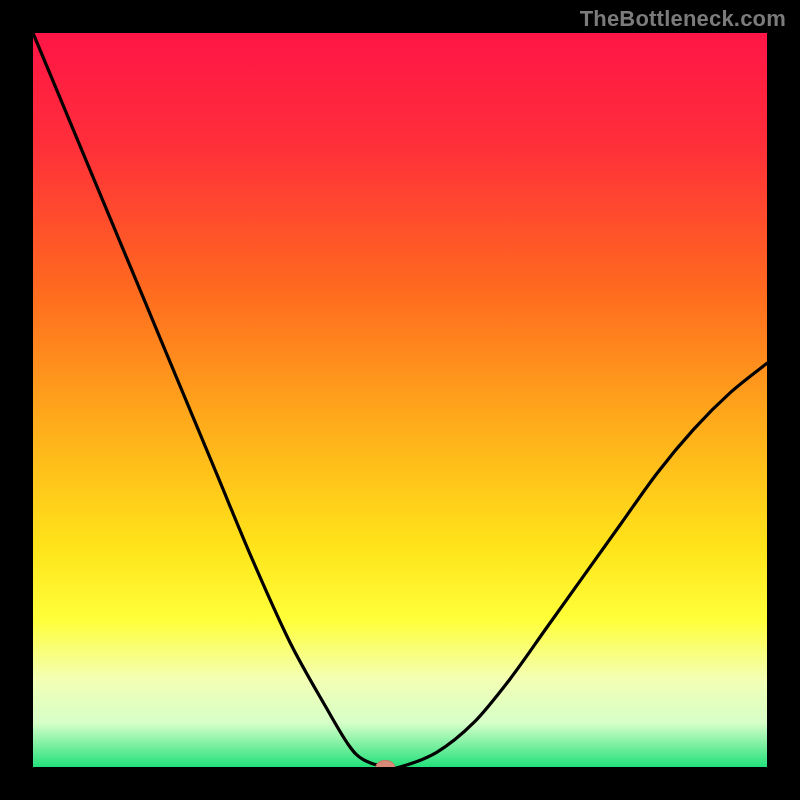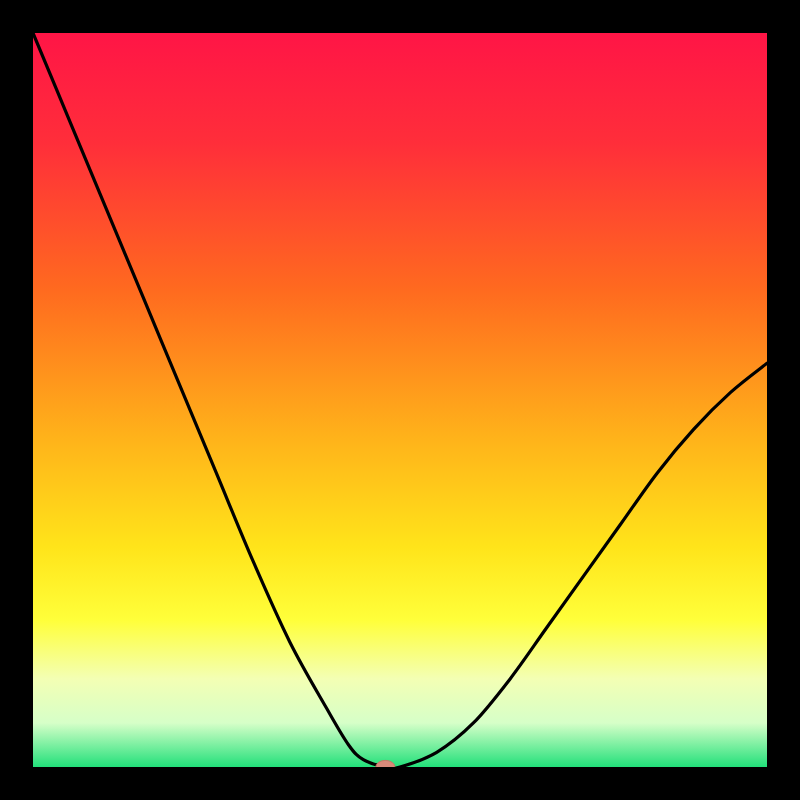--- a/index.html
+++ b/index.html
@@ -37,20 +37,21 @@
     font-weight: 600;
     color: #7b7b7b;
     letter-spacing: 0.2px;
     user-select: none;
   }
 </style>
 </head>
 <body>
 
 <div class="frame">
+  <div class="watermark">TheBottleneck.com</div>
   <div class="plot-area">
     <svg viewBox="0 0 734 734" preserveAspectRatio="none">
       <defs>
         <linearGradient id="bg-grad" x1="0" y1="0" x2="0" y2="1">
             <stop offset="0%" stop-color="#ff1546"></stop>
             <stop offset="15%" stop-color="#ff2e3a"></stop>
             <stop offset="35%" stop-color="#ff6a1f"></stop>
             <stop offset="55.00000000000001%" stop-color="#ffb21a"></stop>
             <stop offset="70%" stop-color="#ffe41a"></stop>
             <stop offset="80%" stop-color="#ffff3a"></stop>

